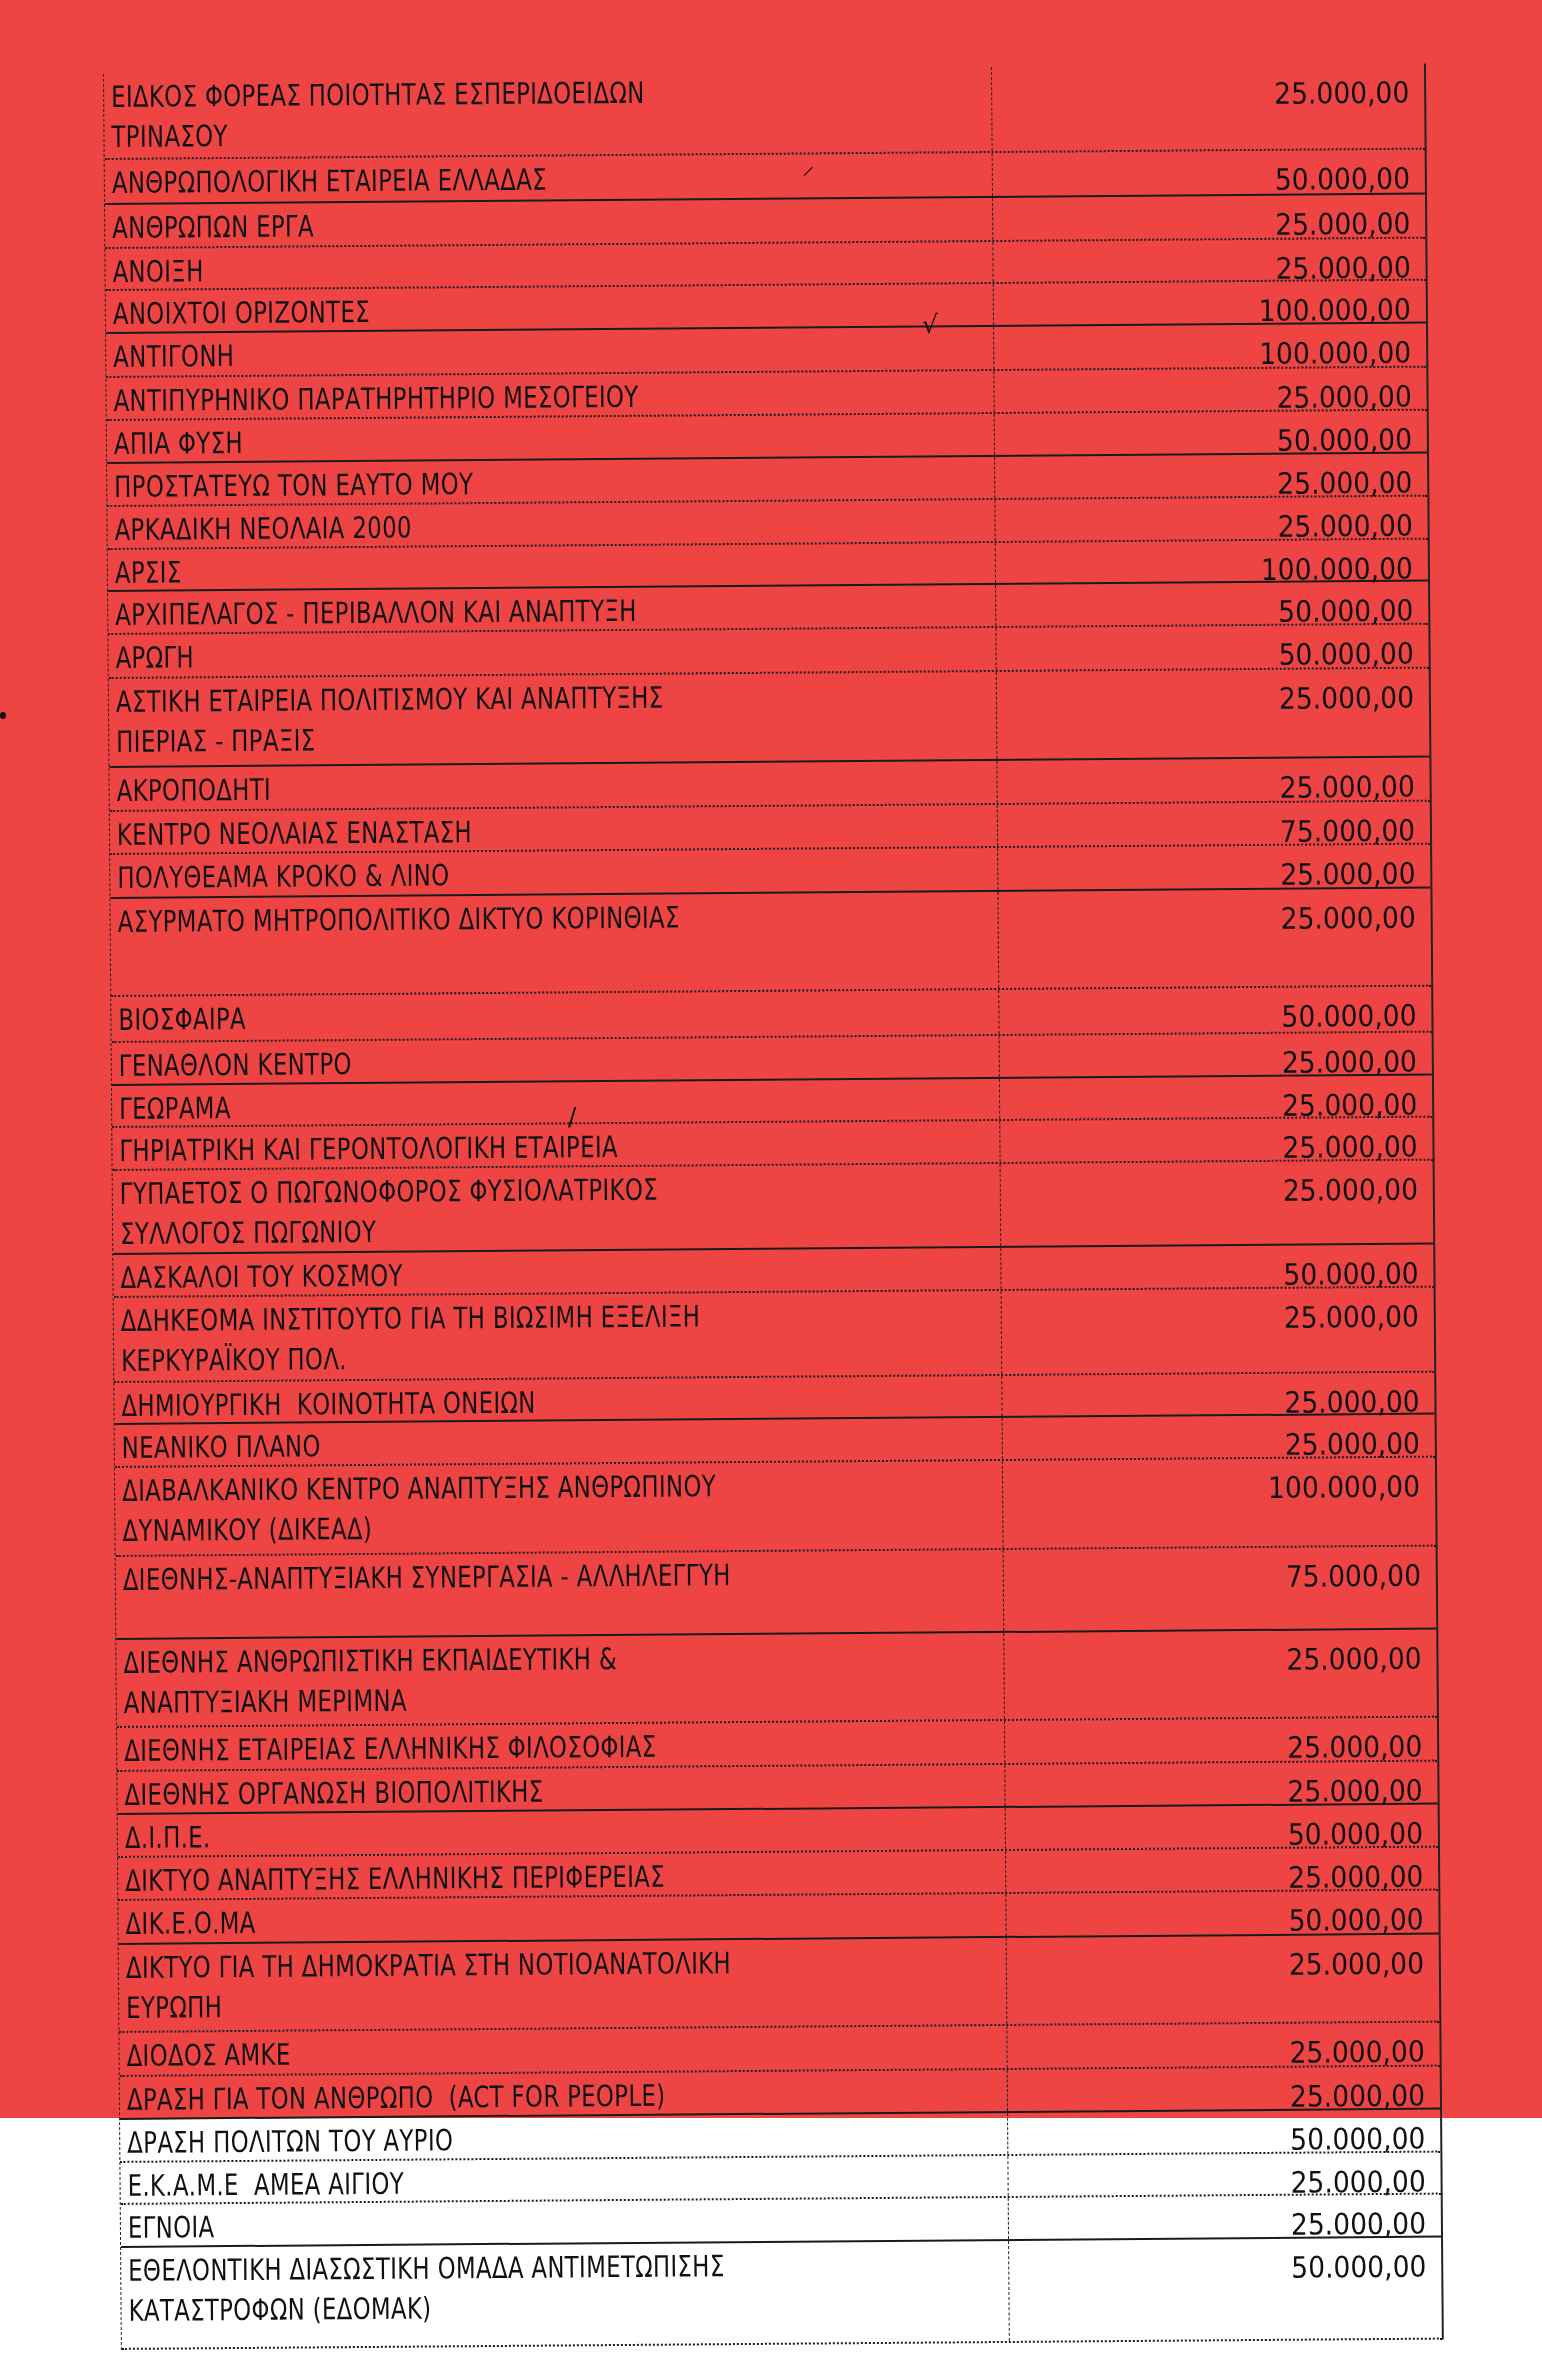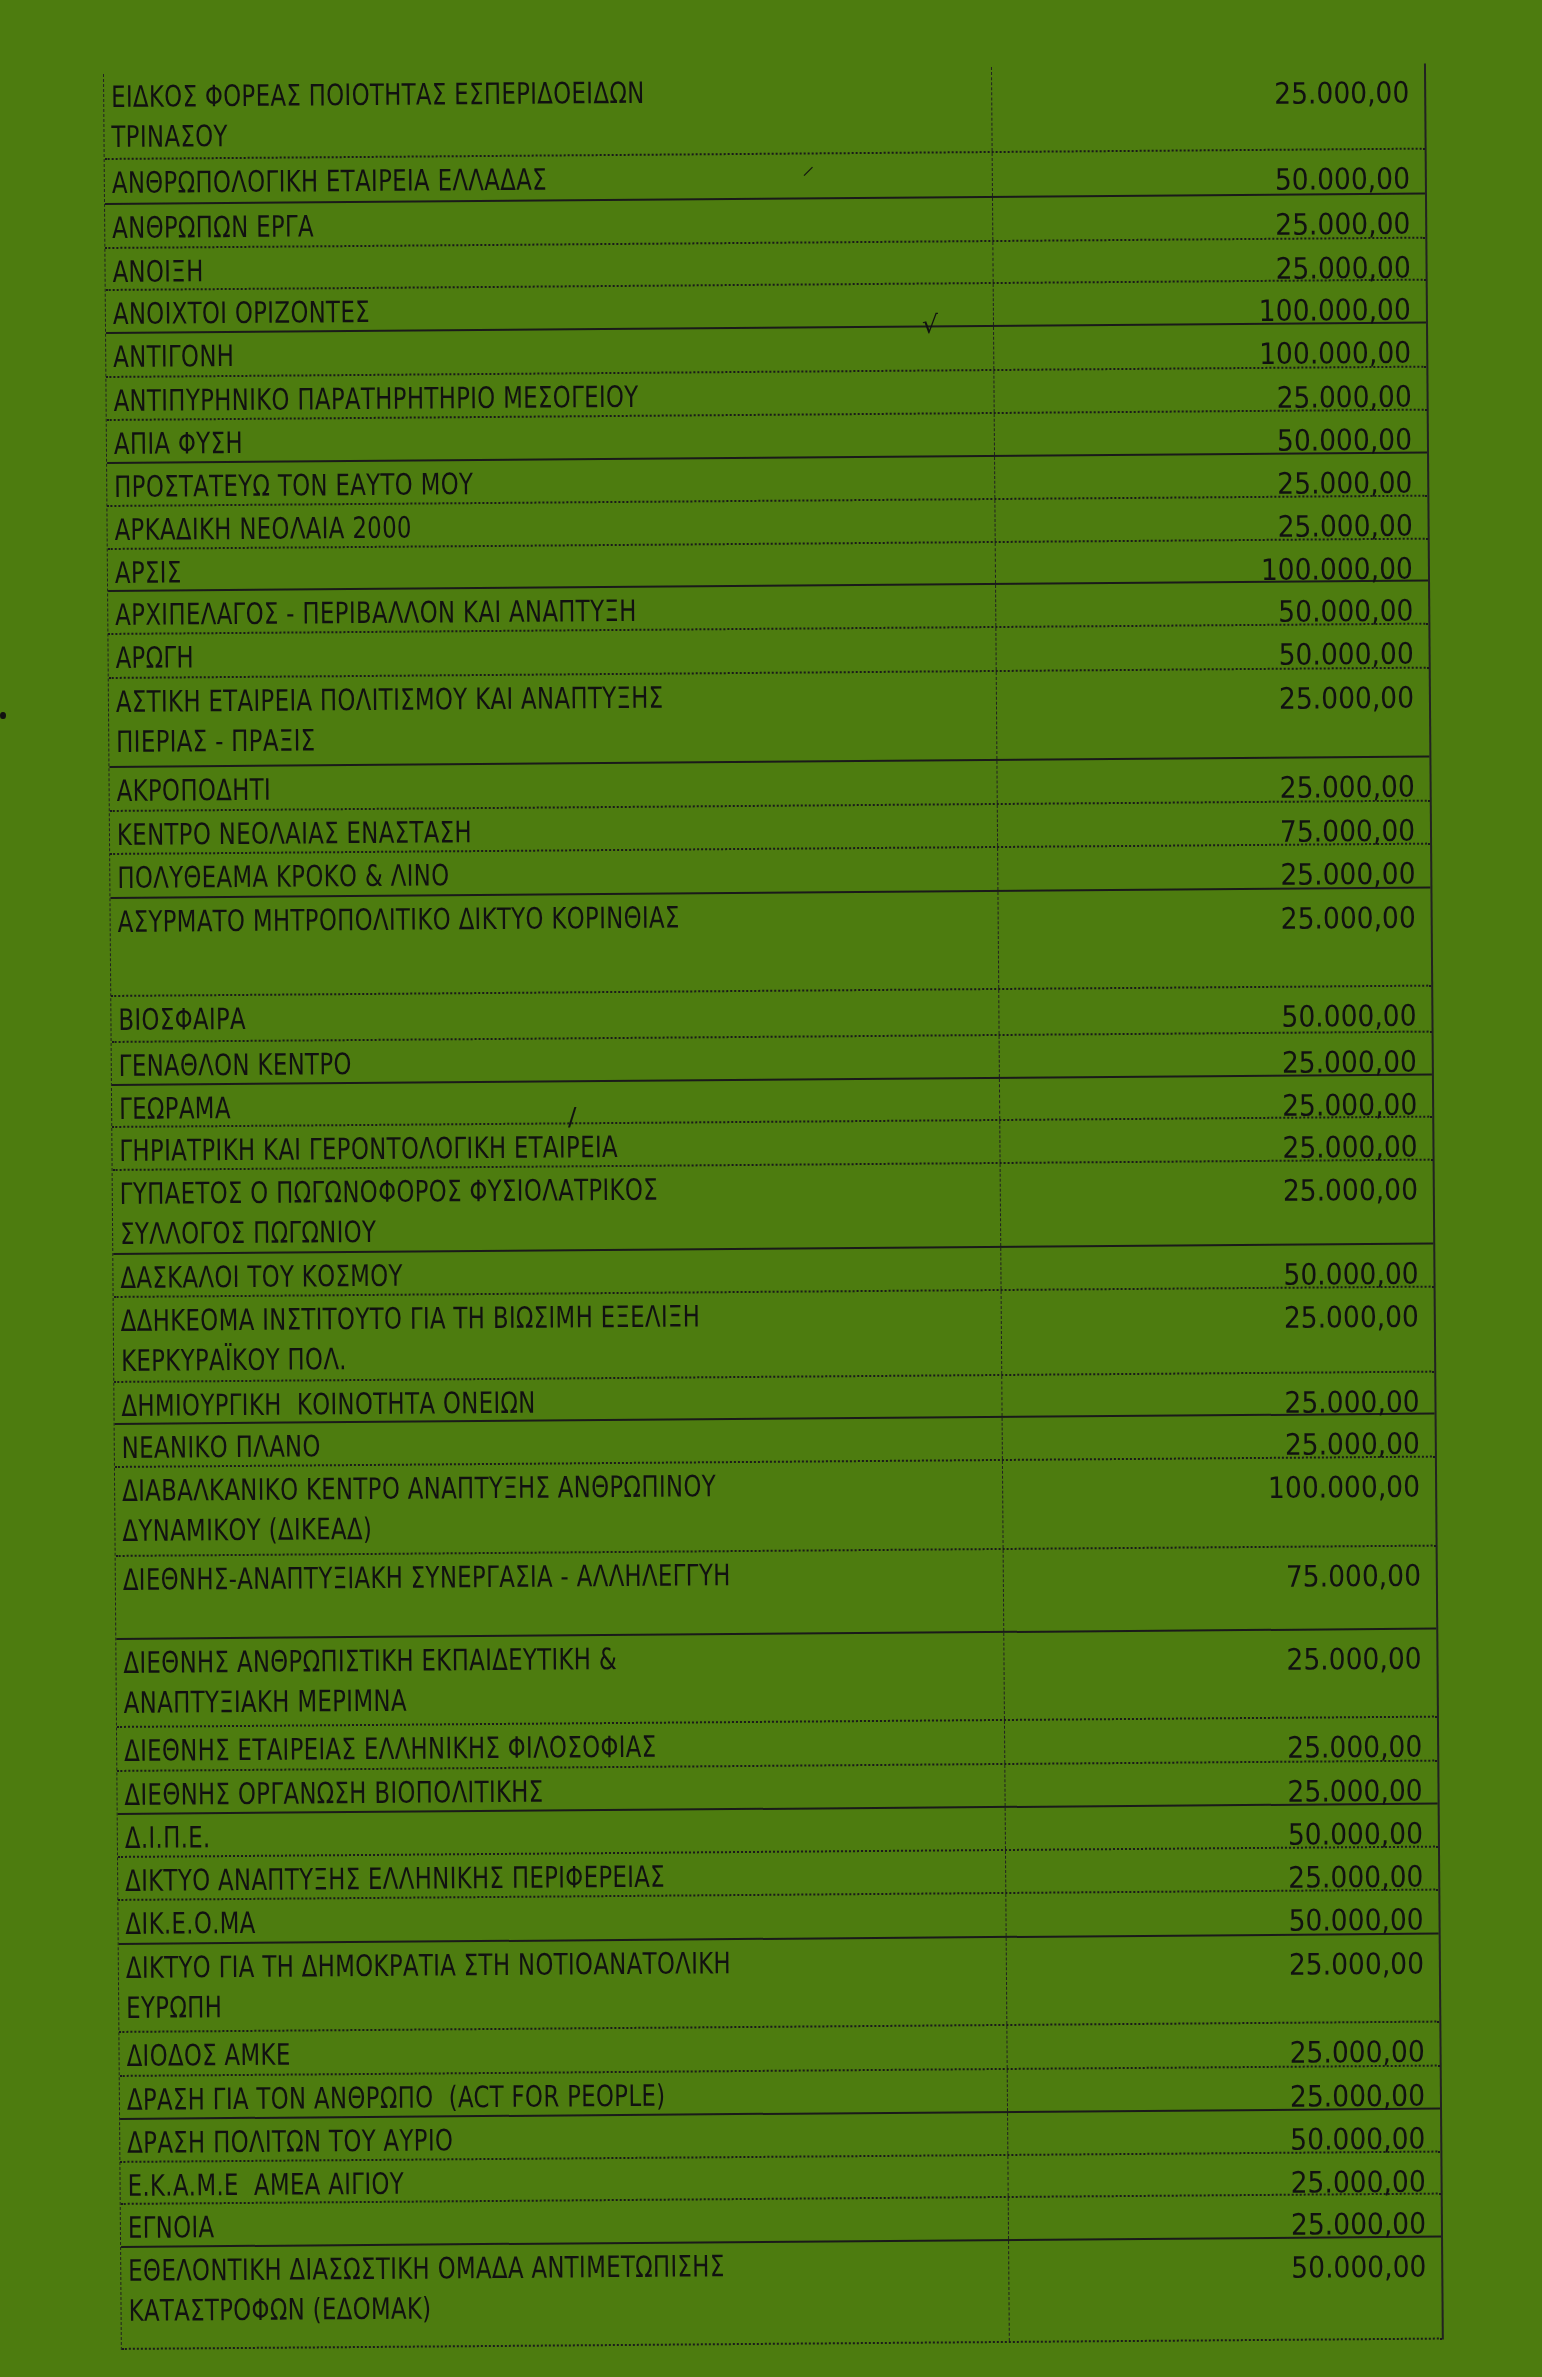--- a/index.html
+++ b/index.html
@@ -11,22 +11,22 @@
     width: 1543px;
     height: 2377px;
     position: relative;
     overflow: hidden;
     font-family: "DejaVu Sans", sans-serif;
     color: #111111;
   }
   .page {
     position: absolute;
     left: 0; top: 0;
-    width: 1543px; height: 2377px;
-    background: #4d7c0f;
+    width: 1543px; height: 2118px;
+    background: #ef4444;
   }
   .stray-dot {
     position: absolute;
     left: 0px; top: 712px;
     width: 5.9px; height: 7.4px;
     background: #111;
     border-radius: 50%;
   }
   .table {
     position: absolute;

